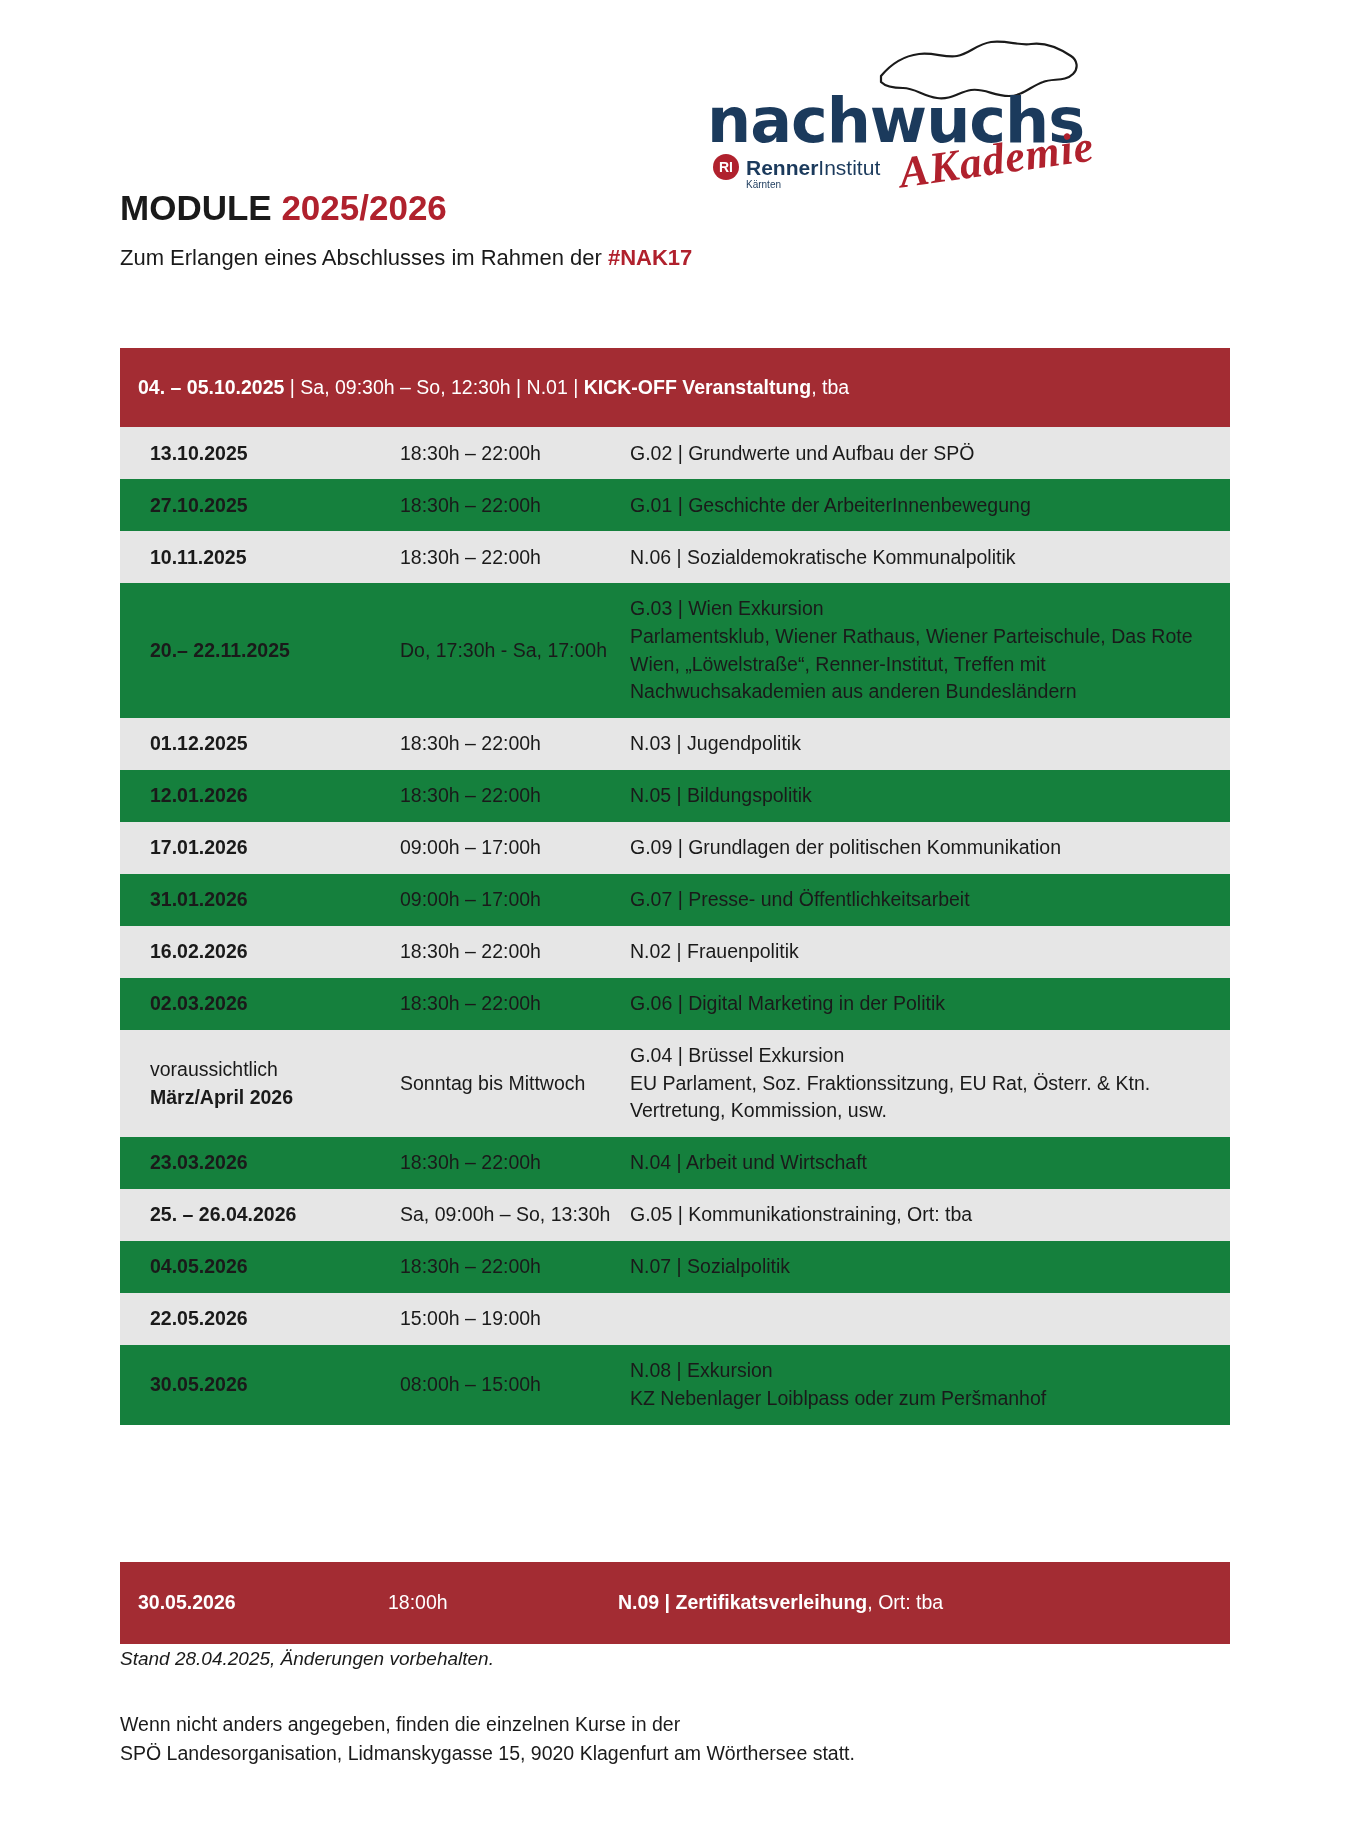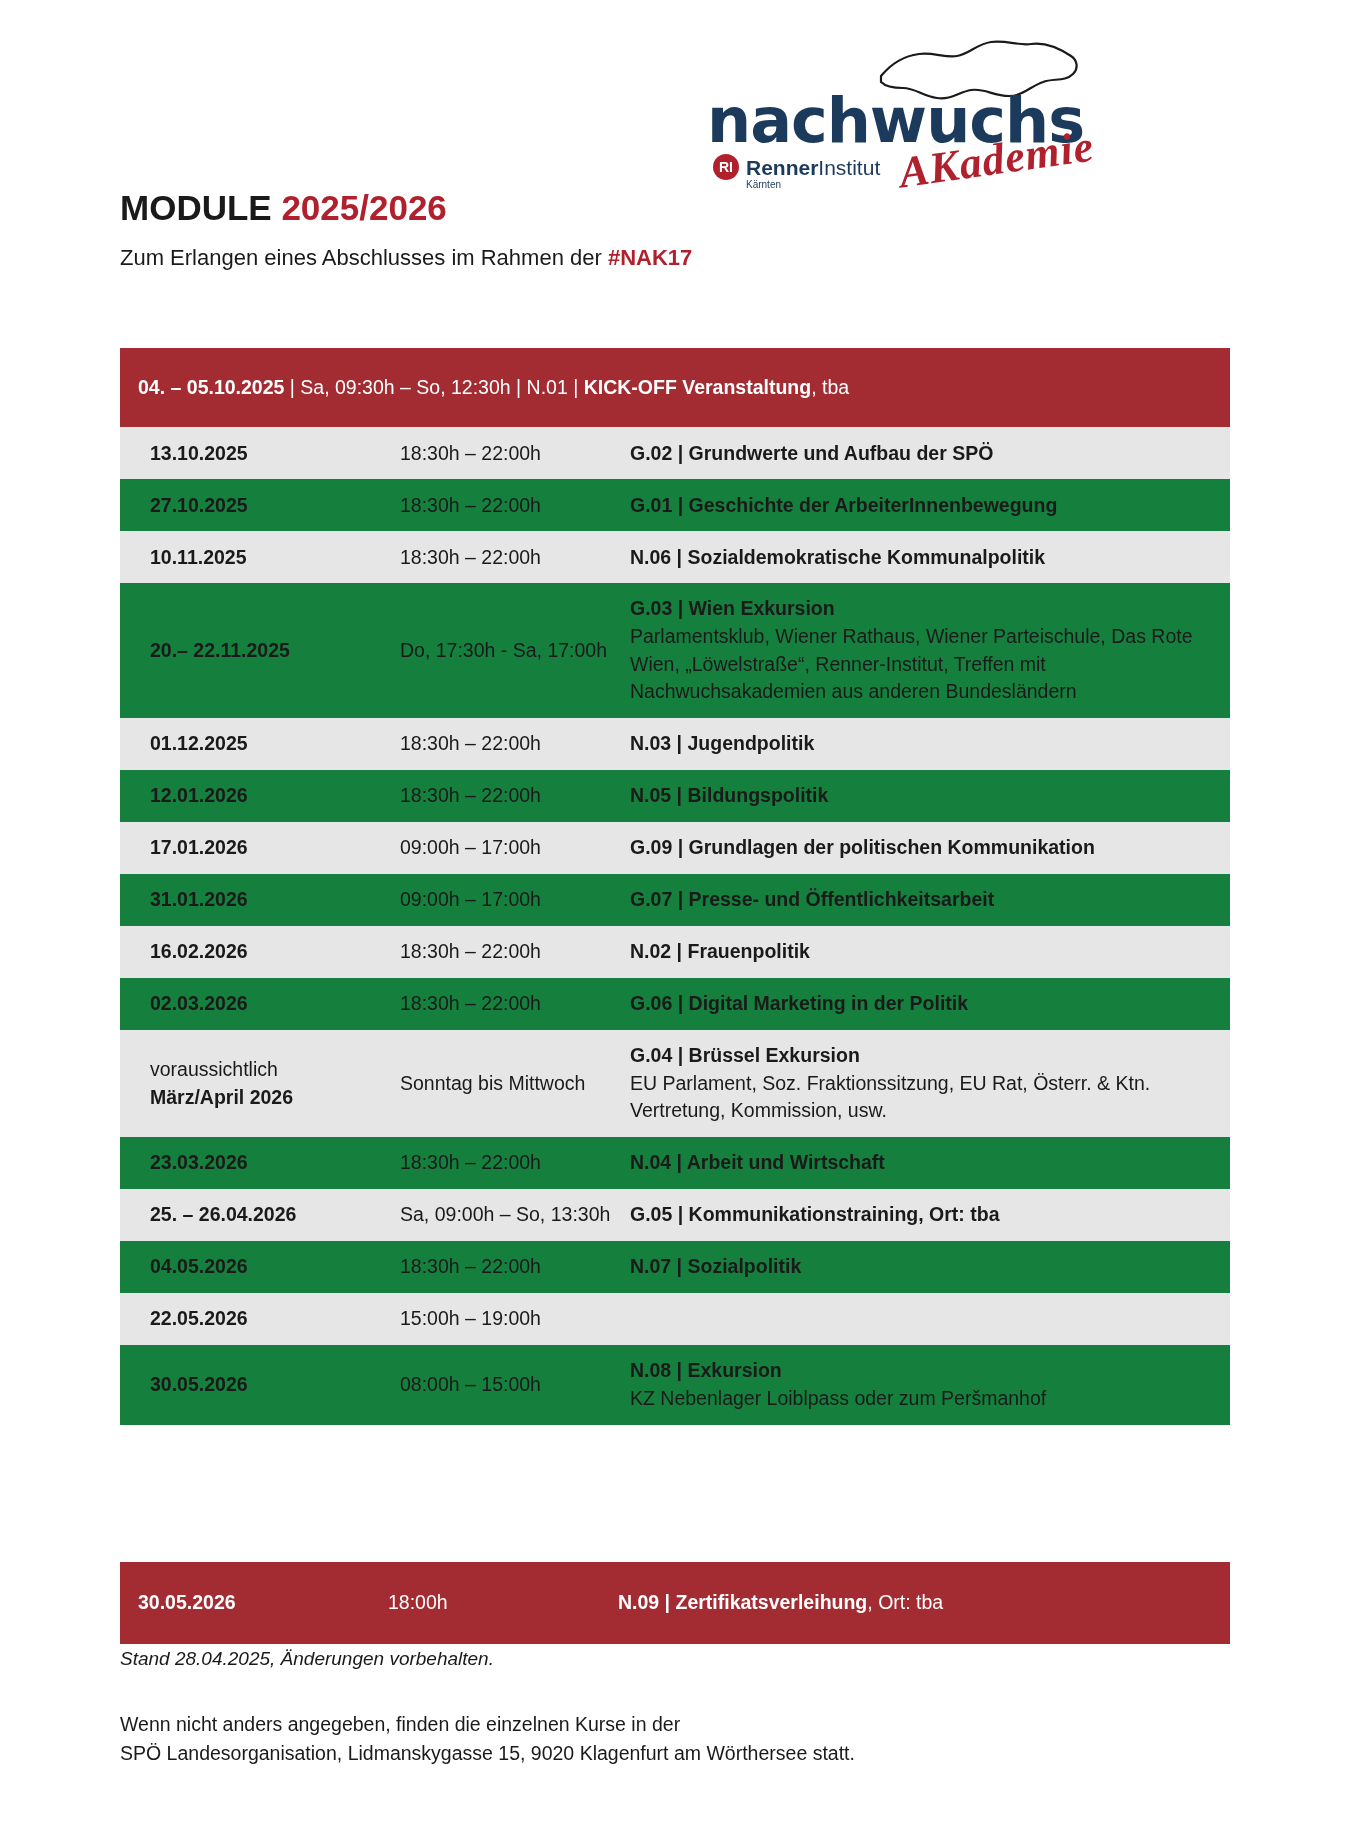--- a/index.html
+++ b/index.html
@@ -165,21 +165,21 @@
     width: 230px;
     flex: 0 0 230px;
     font-size: 19.5px;
     line-height: 1.42;
   }
   .col-desc {
     flex: 1 1 auto;
     font-size: 19.5px;
     line-height: 1.42;
   }
-  .col-desc .bold { font-weight: bold; }
+  .col-desc .bold { font-weight: normal; }
   .col-desc .detail { display: block; font-weight: normal; }
 
   .header-line {
     font-size: 19.5px;
     line-height: 1.3;
   }
   .header-line .b { font-weight: bold; }
 
   .footer-row .col-date { font-weight: bold; }
   .footer-row .col-desc .bold { font-weight: bold; }

